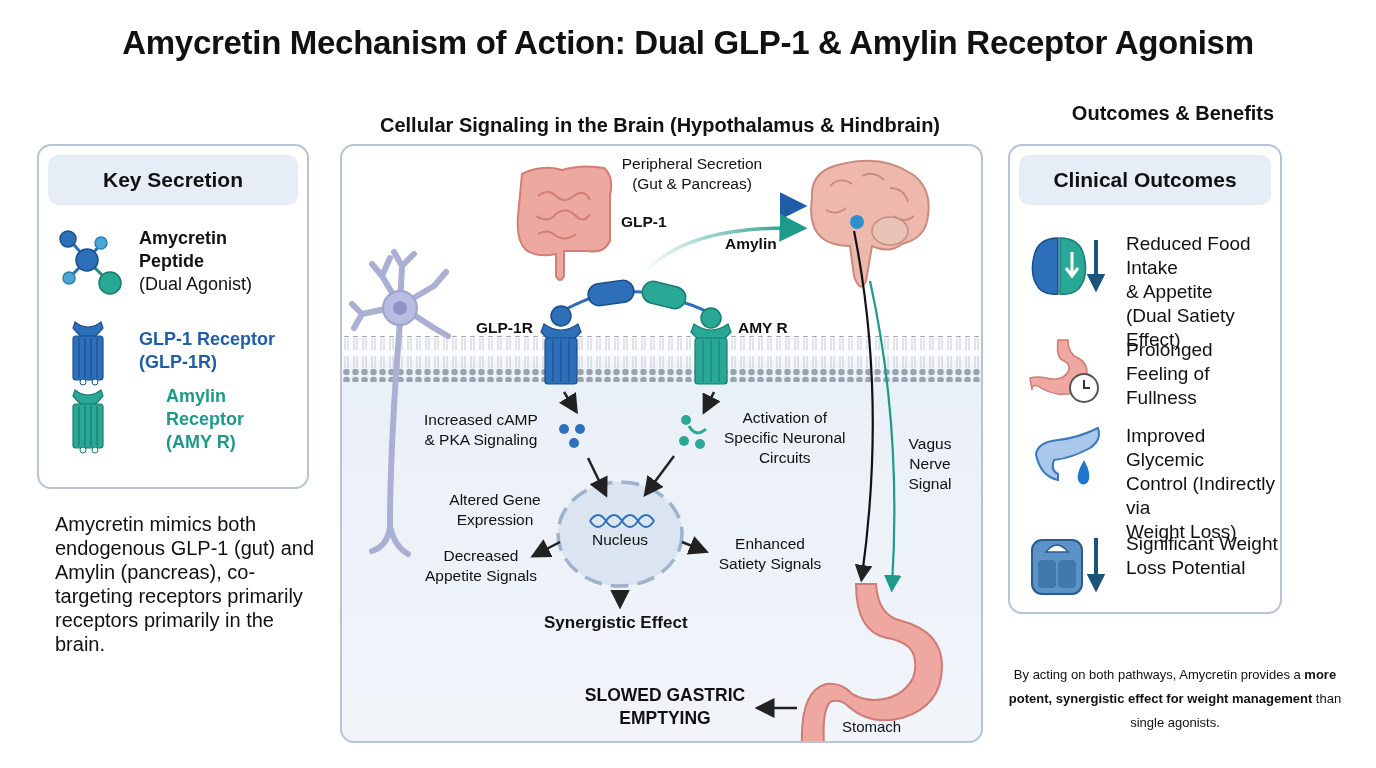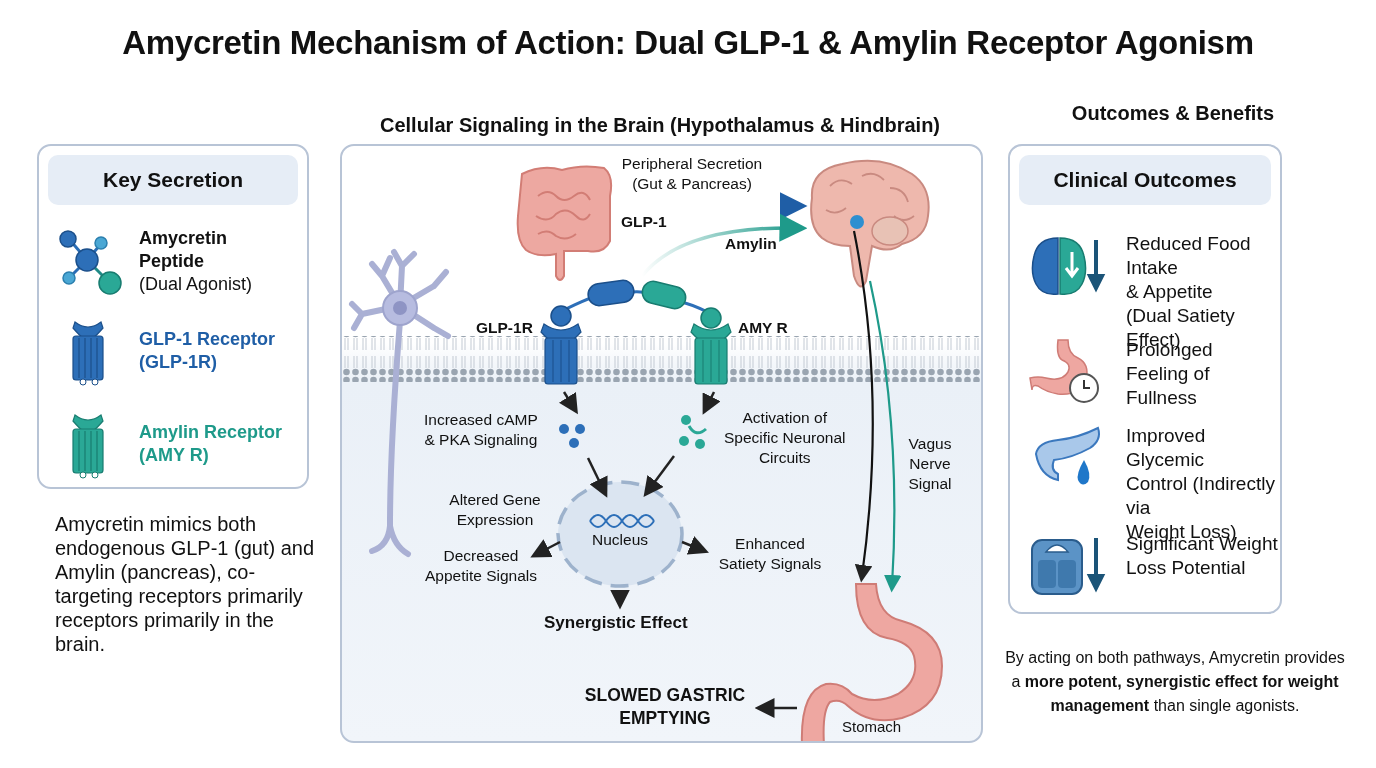--- a/index.html
+++ b/index.html
@@ -23,21 +23,21 @@
     display: flex; align-items: center; justify-content: center; }
 
   .key-item { position: absolute; left: 14px; display: flex; align-items: center; }
   .key-icon { width: 70px; height: 70px; flex: none; }
   .key-text { margin-left: 16px; font-size: 18px; line-height: 23px; }
   .key-text b { display: block; }
   .c-blue { color: #1f5ea6; }
   .c-teal { color: #1e9a8a; }
 
   #left-desc { position: absolute; left: 55px; top: 512px; width: 260px; font-size: 20px; line-height: 24px; }
-  #right-desc { position: absolute; left: 1005px; top: 646px; width: 340px; font-size: 16px; line-height: 24px; text-align: center; }
+  #right-desc { position: absolute; left: 1005px; top: 663px; width: 340px; font-size: 13px; line-height: 24px; text-align: center; }
 
   .out-item { position: absolute; left: 18px; display: flex; align-items: flex-start; }
   .out-icon { width: 78px; height: 70px; flex: none; }
   .out-text { margin-left: 20px; font-size: 19px; line-height: 24px; }
 
   .lbl { position: absolute; font-size: 15.5px; line-height: 20px; color: #111; text-align: center; }
   .lbl.center { text-align: center; }
   .lbl.bold { font-weight: bold; }
   svg { display: block; }
 </style>
@@ -80,21 +80,21 @@
       <line x1="44" y1="22" x2="44" y2="62" stroke="#1b4f8a" stroke-width="1.2"></line>
       <circle cx="30" cy="66" r="3" fill="#fff" stroke="#1b4f8a"></circle>
         <circle cx="42" cy="66" r="3" fill="#fff" stroke="#1b4f8a"></circle>
     </svg>
     <div class="key-text">
       <b class="c-blue">GLP-1 Receptor</b>
       <b class="c-blue">(GLP-1R)</b>
     </div>
   </div>
 
-  <div class="key-item" style="top:263px;">
+  <div class="key-item" style="top:238px;gap:27px;">
     <svg class="key-icon" viewBox="0 0 70 70">
       <path d="M22 6 Q35 16 48 6 L50 12 Q43 20 40 22 L30 22 Q27 20 20 12 Z" fill="#2aa896" stroke="#187c70" stroke-width="1.2"></path>
       <rect x="20" y="20" width="30" height="44" rx="3" fill="#2aa896" stroke="#187c70" stroke-width="1.2"></rect>
       <line x1="26" y1="22" x2="26" y2="62" stroke="#187c70" stroke-width="1.2"></line>
       <line x1="32" y1="22" x2="32" y2="62" stroke="#187c70" stroke-width="1.2"></line>
       <line x1="38" y1="22" x2="38" y2="62" stroke="#187c70" stroke-width="1.2"></line>
       <line x1="44" y1="22" x2="44" y2="62" stroke="#187c70" stroke-width="1.2"></line>
       <circle cx="30" cy="66" r="3" fill="#fff" stroke="#187c70"></circle>
         <circle cx="42" cy="66" r="3" fill="#fff" stroke="#187c70"></circle>
     </svg>

